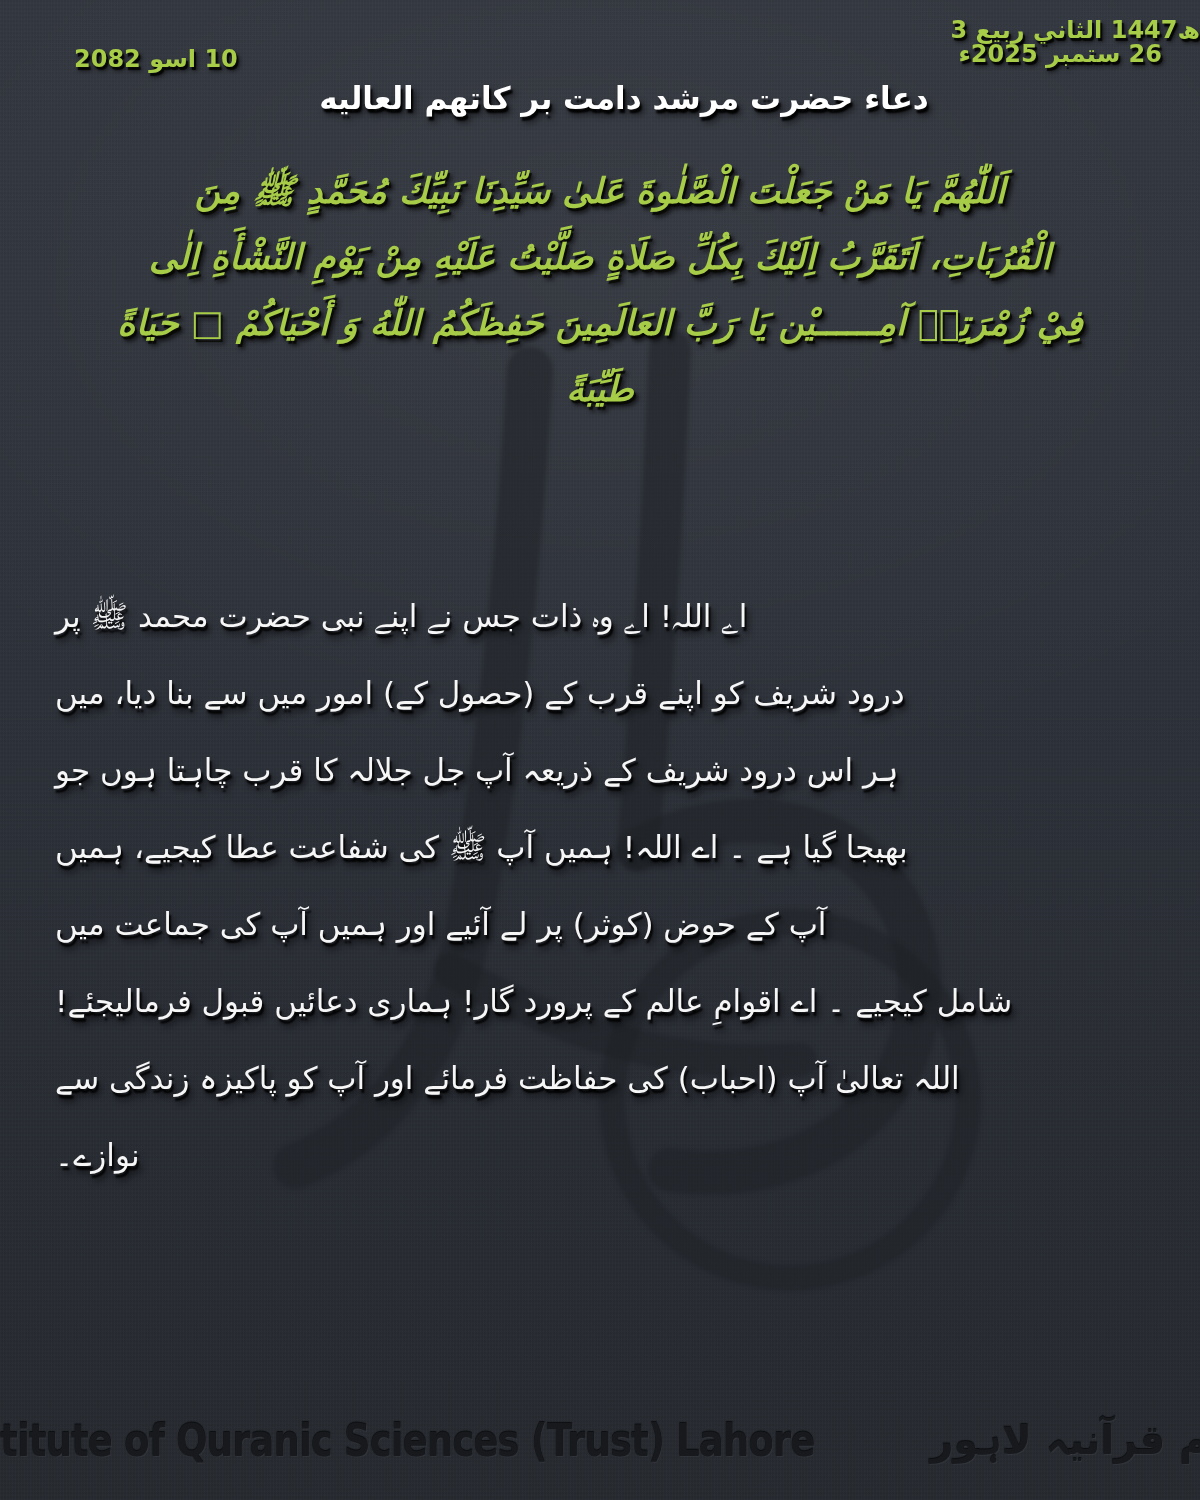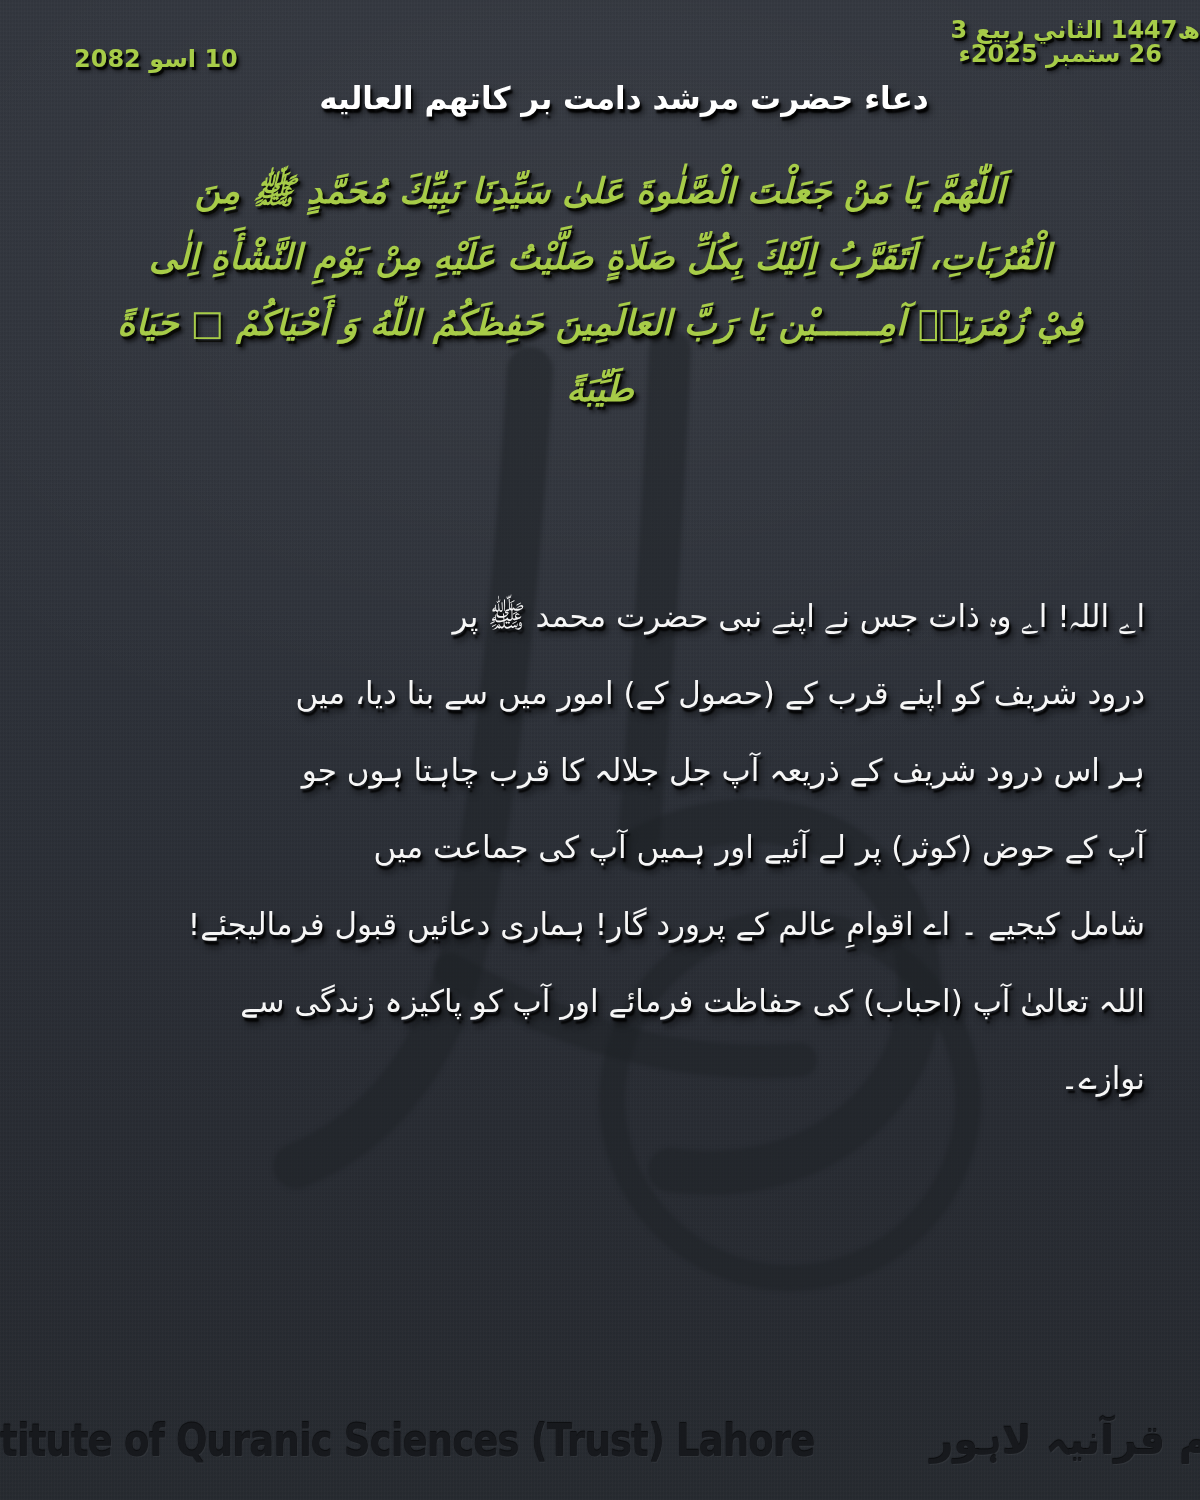--- a/index.html
+++ b/index.html
@@ -61,21 +61,21 @@
     color: #a7cc48;
     font-size: 35px;
     font-weight: bold;
     line-height: 66px;
     text-shadow: 2px 3px 1px rgba(8,10,5,0.95), 4px 5px 4px rgba(0,0,0,0.7);
     white-space: nowrap;
   }
   .urdu-block {
     position: absolute;
     top: 578px; left: 55px; right: 55px;
-    text-align: right;
+    text-align: left;
     direction: rtl;
   }
   .urdu-line {
     color: #f6f6f6;
     font-size: 31px;
     line-height: 77px;
     text-shadow: 2px 4px 2px rgba(0,0,0,0.95), 4px 7px 6px rgba(0,0,0,0.6);
     white-space: nowrap;
   }
   .footer {
@@ -134,20 +134,21 @@
     <div class="dua-line">اَللّٰهُمَّ يَا مَنْ جَعَلْتَ الْصَّلٰوةَ عَلیٰ سَیِّدِنَا نَبِیِّكَ مُحَمَّدٍ ﷺ مِنَ</div>
     <div class="dua-line">الْقُرُبَاتِ، اَتَقَرَّبُ اِلَيْكَ بِكُلِّ صَلَاةٍ صَلَّيْتُ عَلَيْهِ مِنْ يَوْمِ النَّشْأَةِ اِلٰى</div>
     <div class="dua-line">فِيْ زُمْرَتِهٖ آمِــــــيْن يَا رَبَّ العَالَمِينَ حَفِظَكُمُ اللّٰهُ وَ أَحْيَاكُمْ □ حَيَاةً</div>
     <div class="dua-line">طَيِّبَةً</div>
   </div>
 
   <div class="urdu-block">
     <div class="urdu-line">اے اللہ! اے وہ ذات جس نے اپنے نبی حضرت محمد ﷺ پر</div>
     <div class="urdu-line">درود شریف کو اپنے قرب کے (حصول کے) امور میں سے بنا دیا، میں</div>
     <div class="urdu-line">ہر اس درود شریف کے ذریعہ آپ جل جلالہ کا قرب چاہتا ہوں جو</div>
+    <div class="urdu-line">بھیجا گیا ہے ۔ اے اللہ! ہمیں آپ ﷺ کی شفاعت عطا کیجیے، ہمیں</div>
     <div class="urdu-line">آپ کے حوض (کوثر) پر لے آئیے اور ہمیں آپ کی جماعت میں</div>
     <div class="urdu-line">شامل کیجیے ۔ اے اقوامِ عالم کے پرورد گار! ہماری دعائیں قبول فرمالیجئے!</div>
     <div class="urdu-line">اللہ تعالیٰ آپ (احباب) کی حفاظت فرمائے اور آپ کو پاکیزہ زندگی سے</div>
     <div class="urdu-line">نوازے۔</div>
   </div>
 
   <div class="footer">
     <span class="footer-en">Rahimia Institute of Quranic Sciences (Trust) Lahore</span>
     <span class="footer-callig">ادارہ رحیمیہ علوم قرآنیہ لاہور</span>
   </div>

